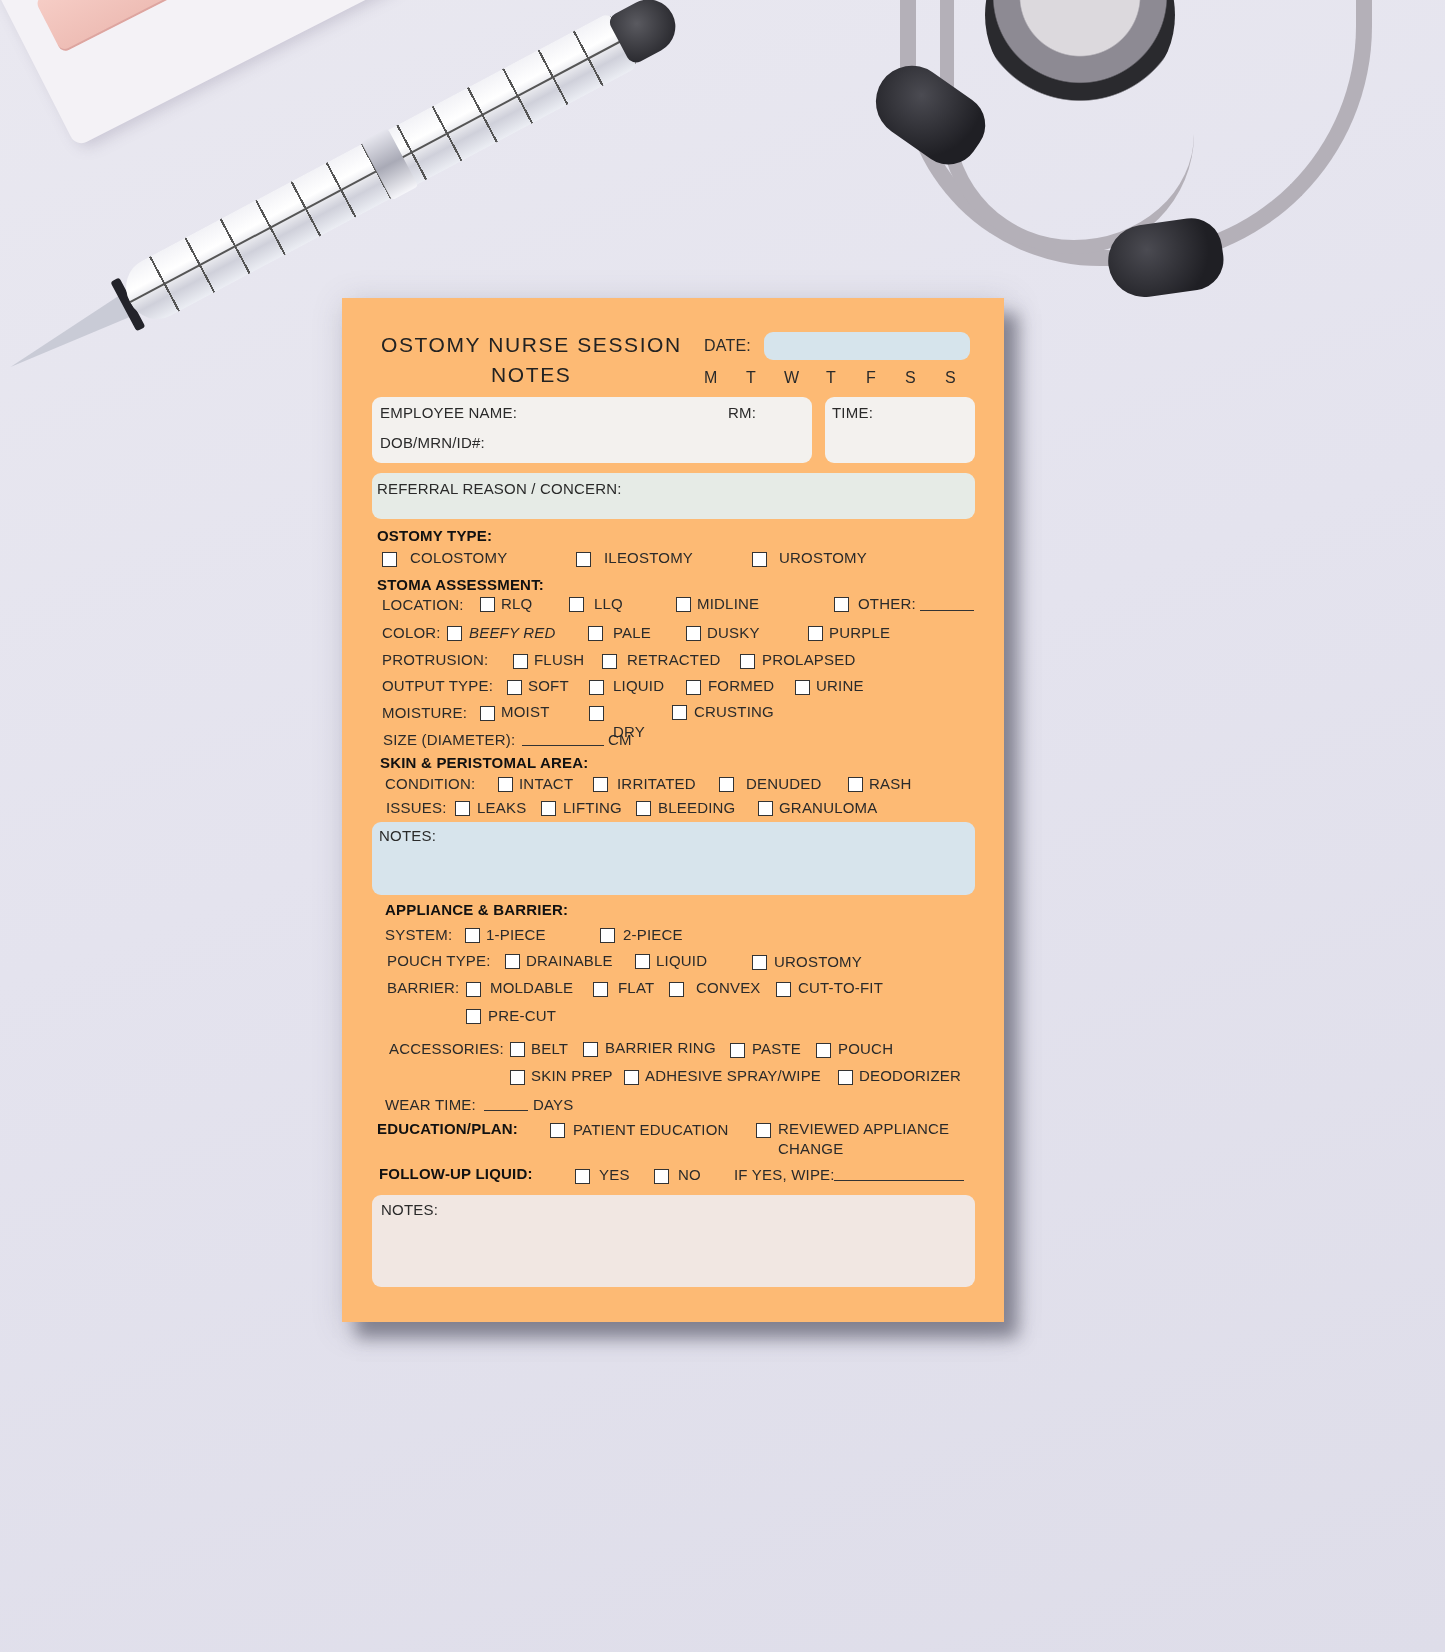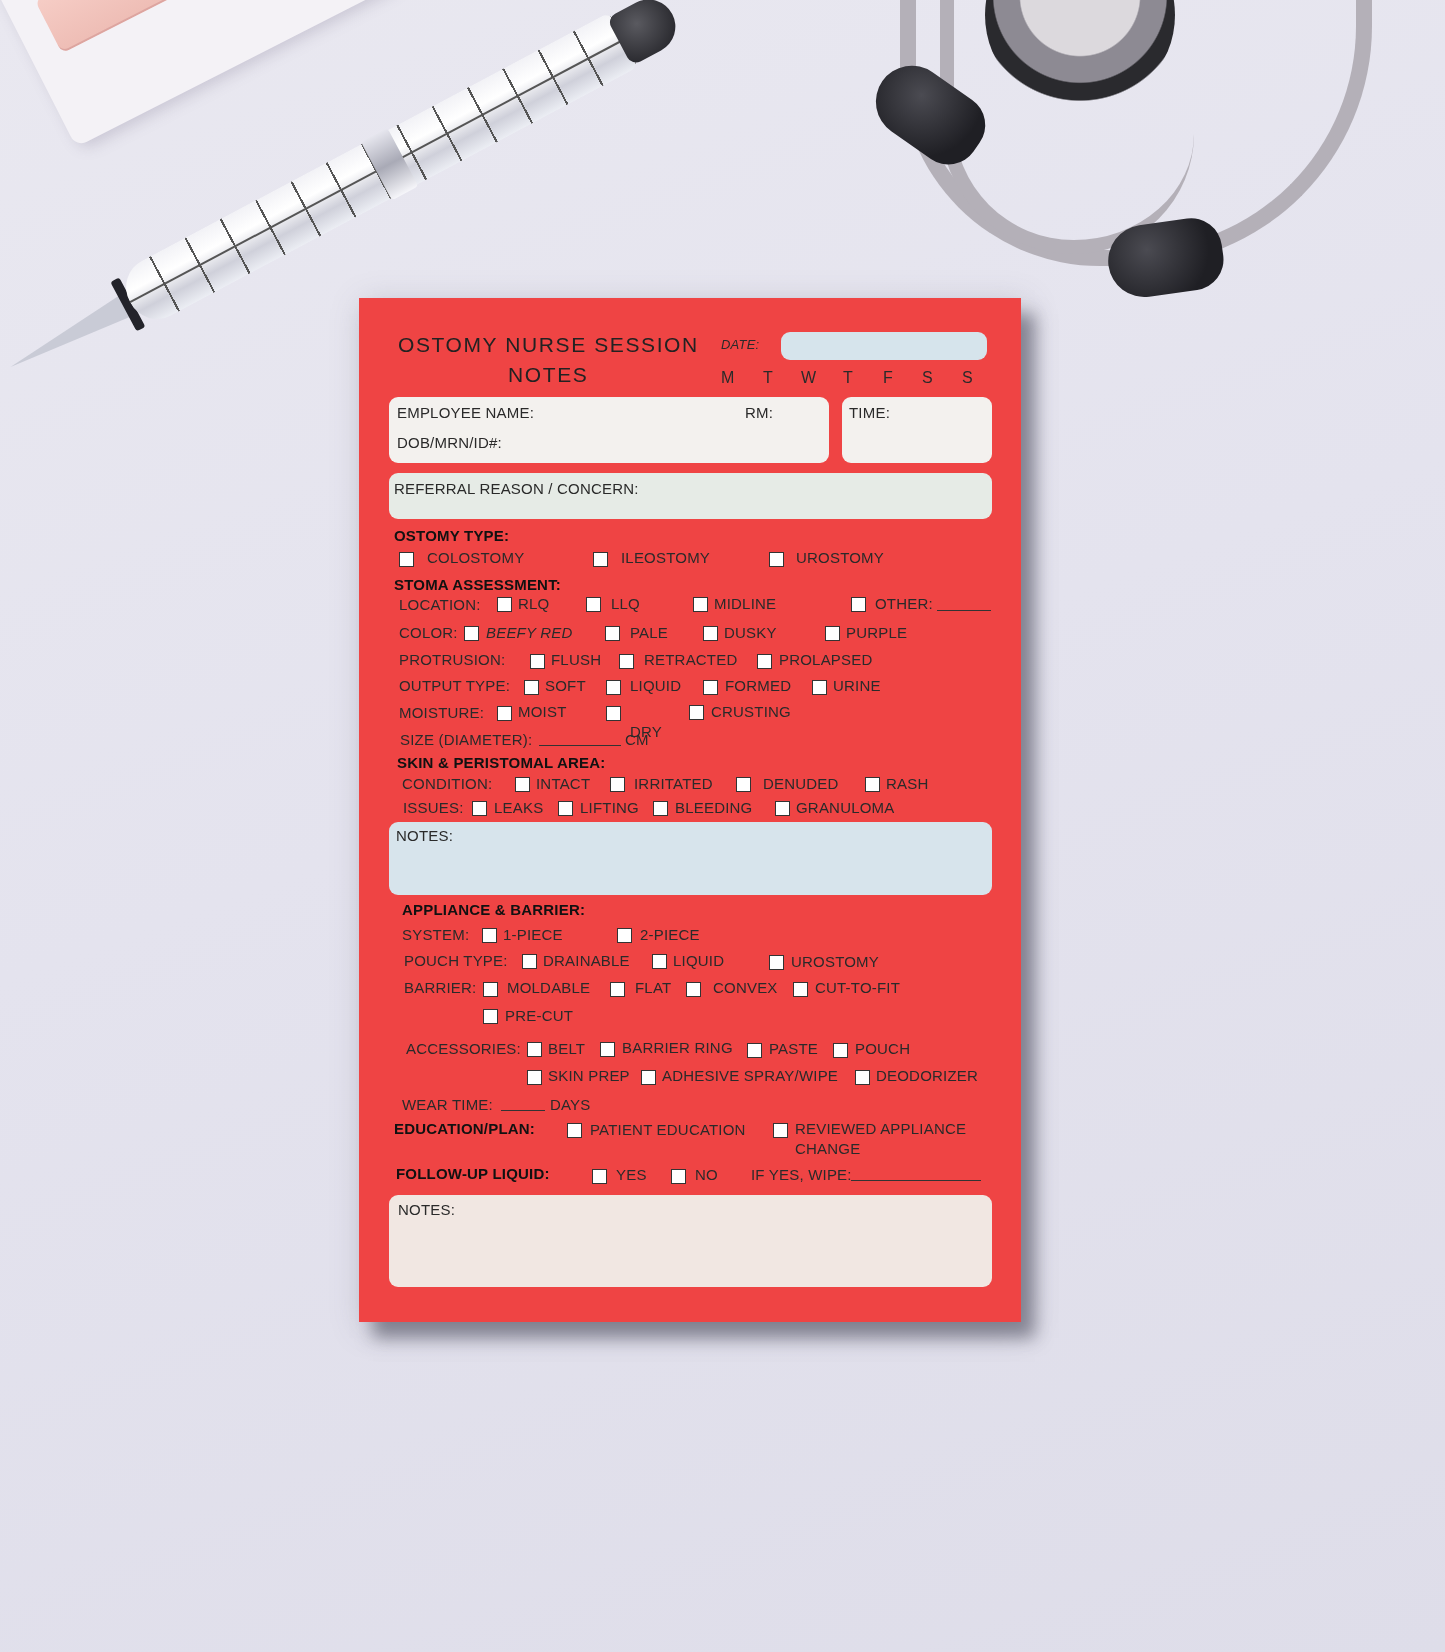--- a/index.html
+++ b/index.html
@@ -56,22 +56,22 @@
   .steth-head {
     position: absolute; left: 985px; top: -80px; width: 190px; height: 190px; border-radius: 50%;
     background: radial-gradient(circle at 50% 40%, #dcd9dd 0 40%, #8d8a93 41% 58%, #2a2a2e 59% 70%, transparent 71%);
   }
   .earpiece {
     position: absolute; width: 115px; height: 72px; border-radius: 40px 34px 34px 40px;
     background: radial-gradient(circle at 35% 35%, #4b4b52, #1f1f24 70%);
   }
   
   .paper {
-    position: absolute; left: 359px; top: 298px; width: 662px; height: 1024px;
-    background: #ef4444;
+    position: absolute; left: 342px; top: 298px; width: 662px; height: 1024px;
+    background: #fdba74;
     box-shadow: 14px 16px 16px rgba(70,70,85,0.55), 4px 6px 30px rgba(90,90,110,0.25);
   }
   .t {
     position: absolute; white-space: nowrap; color: #2a2a2a;
     font-size: 15px; letter-spacing: 0.2px; line-height: 1;
   }
   .hdr { font-weight: bold; color: #111; font-size: 15px; }
   .title {
     position: absolute; font-size: 21px; letter-spacing: 1.6px; color: #222;
     white-space: nowrap; line-height: 1;
@@ -105,21 +105,21 @@
   <div class="steth-head"></div>
   <div class="earpiece" style="left:872px;top:78px;transform:rotate(35deg);"></div>
   <div class="earpiece" style="left:1108px;top:222px;transform:rotate(-8deg);"></div>
 </div>
 
 <div class="paper">
 
   <div class="title" style="left:39px;top:36px;">OSTOMY NURSE SESSION</div>
   <div class="title" style="left:149px;top:66px;">NOTES</div>
 
-  <div class="t" style="left:362px;top:40px;font-size:13px;font-style:italic;">DATE:</div>
+  <div class="t" style="left:362px;top:40px;font-size:16px;">DATE:</div>
   <div class="box" style="left:422px;top:34px;width:206px;height:28px;background:#d6e4ec;"></div>
 
   <div>
     <div class="t" style="left:362px;top:72px;font-size:16px;">M</div>
     <div class="t" style="left:404px;top:72px;font-size:16px;">T</div>
     <div class="t" style="left:442px;top:72px;font-size:16px;">W</div>
     <div class="t" style="left:484px;top:72px;font-size:16px;">T</div>
     <div class="t" style="left:524px;top:72px;font-size:16px;">F</div>
     <div class="t" style="left:563px;top:72px;font-size:16px;">S</div>
     <div class="t" style="left:603px;top:72px;font-size:16px;">S</div>

